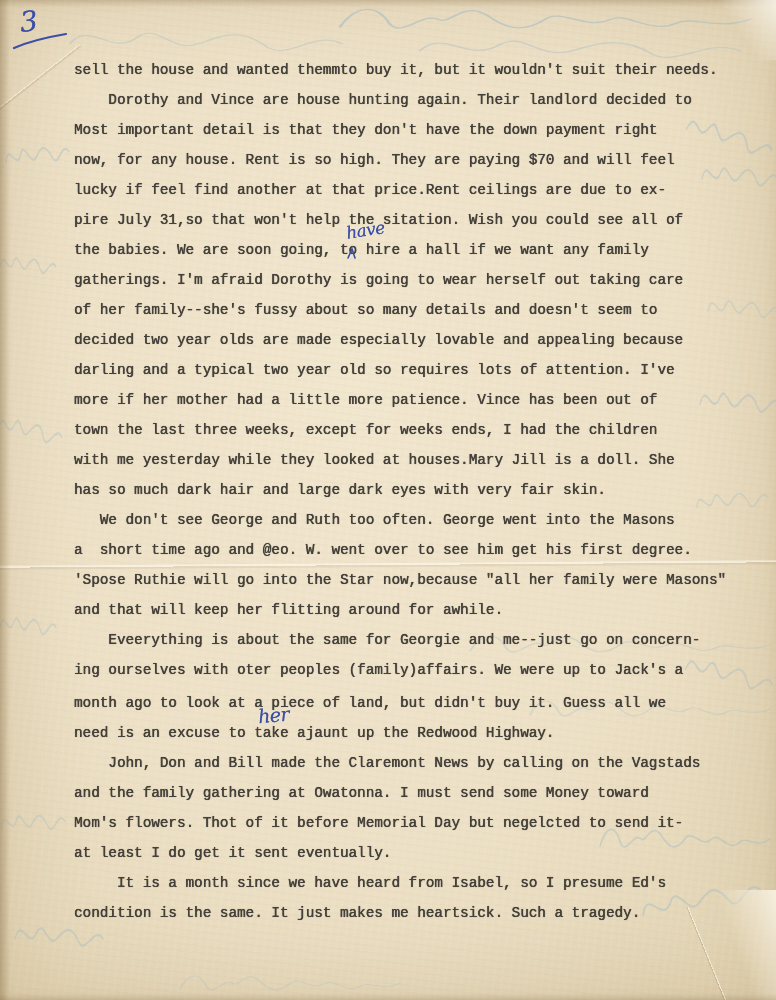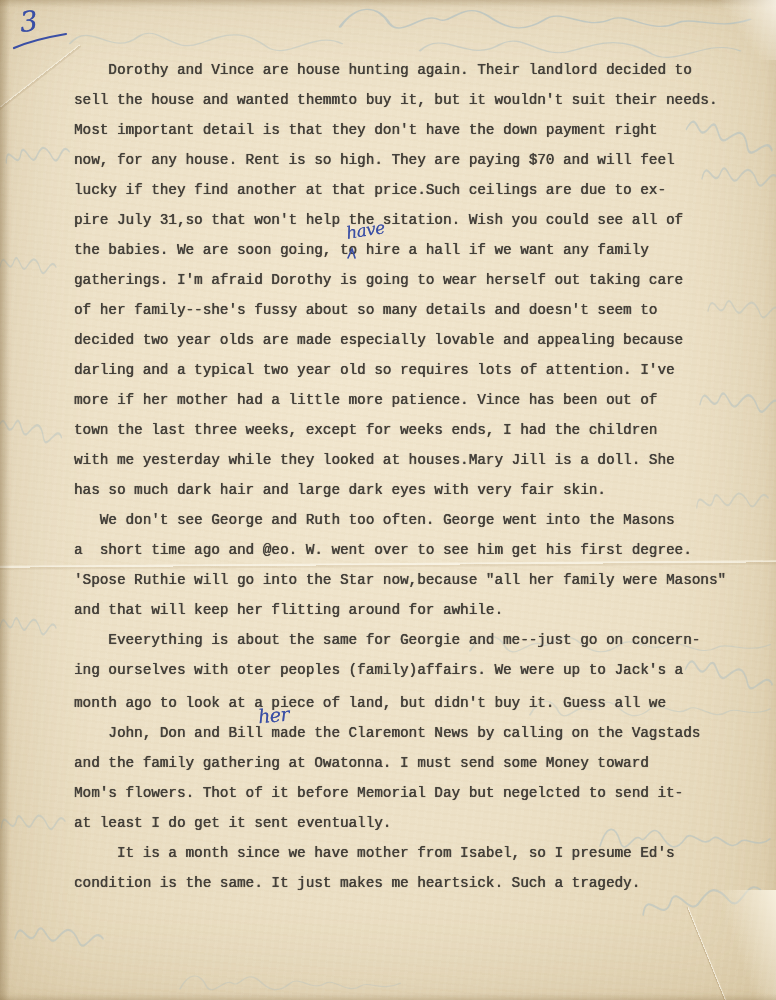--- a/index.html
+++ b/index.html
@@ -85,47 +85,48 @@
   <div class="crease-tl"></div>
   <div class="corner-fold"></div>
   <div class="corner-crease"></div>
 
   <div class="hand pagenum">3</div>
   <svg class="pagenum-underline" width="70" height="50" aria-hidden="true">
     <path d="M4 40 C20 33 38 29 56 26"></path>
   </svg>
 
   <div class="typed">
+      <div class="line">sell the house and wanted themmto buy it, but it wouldn't suit their needs.</div>
       <div class="line">    Dorothy and Vince are house hunting again. Their landlord decided to</div>
-      <div class="line">sell the house and wanted themmto buy it, but it wouldn't suit their needs.</div>
       <div class="line">Most important detail is that they don't have the down payment right</div>
       <div class="line">now, for any house. Rent is so high. They are paying $70 and will feel</div>
-      <div class="line">lucky if they find another at that price.Such ceilings are due to ex-</div>
+      <div class="line">lucky if feel find another at that price.Rent ceilings are due to ex-</div>
       <div class="line">pire July 31,so that won't help the sitation. Wish you could see all of</div>
       <div class="line">the babies. We are soon going, to hire a hall if we want any family</div>
       <div class="line">gatherings. I'm afraid Dorothy is going to wear herself out taking care</div>
       <div class="line">of her family--she's fussy about so many details and doesn't seem to</div>
       <div class="line">decided two year olds are made especially lovable and appealing because</div>
       <div class="line">darling and a typical two year old so requires lots of attention. I've</div>
       <div class="line">more if her mother had a little more patience. Vince has been out of</div>
       <div class="line">town the last three weeks, except for weeks ends, I had the children</div>
       <div class="line">with me yesterday while they looked at houses.Mary Jill is a doll. She</div>
       <div class="line">has so much dark hair and large dark eyes with very fair skin.</div>
       <div class="line">   We don't see George and Ruth too often. George went into the Masons</div>
       <div class="line">a  short time ago and @eo. W. went over to see him get his first degree.</div>
       <div class="line">'Spose Ruthie will go into the Star now,because "all her family were Masons"</div>
       <div class="line">and that will keep her flitting around for awhile.</div>
       <div class="line">    Eveerything is about the same for Georgie and me--just go on concern-</div>
       <div class="line">ing ourselves with oter peoples (family)affairs. We were up to Jack's a</div>
       <div class="line">month ago to look at a piece of land, but didn't buy it. Guess all we</div>
+      <div class="line">need is an excuse to take ajaunt up the Redwood Highway.</div>
       <div class="line">    John, Don and Bill made the Claremont News by calling on the Vagstads</div>
       <div class="line">and the family gathering at Owatonna. I must send some Money toward</div>
       <div class="line">Mom's flowers. Thot of it before Memorial Day but negelcted to send it-</div>
       <div class="line">at least I do get it sent eventually.</div>
-      <div class="line">     It is a month since we have mother from Isabel, so I presume Ed's</div>
+      <div class="line">     It is a month since we have heard from Isabel, so I presume Ed's</div>
       <div class="line">condition is the same. It just makes me heartsick. Such a tragedy.</div>
     </div>
 
   <div class="hand ann-have">have</div>
   <svg class="ann-caret" width="14" height="14" aria-hidden="true">
     <path d="M3 12 L7 3 L10 12"></path>
   </svg>
 
   <div class="hand ann-her">her</div>
 

